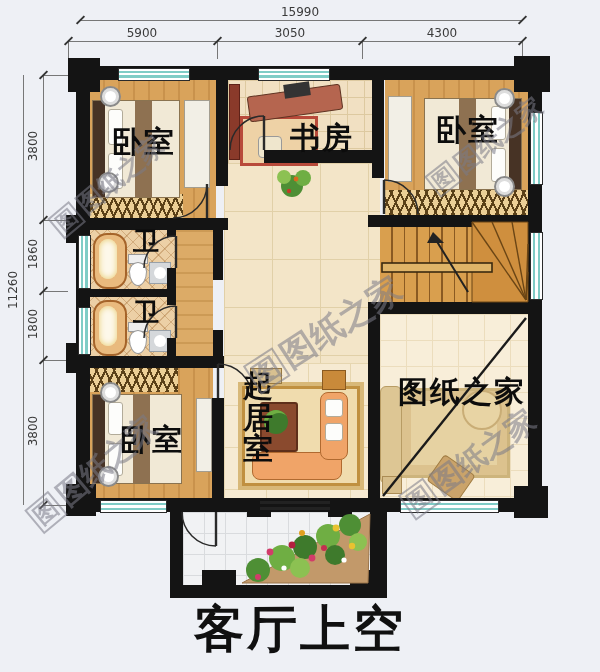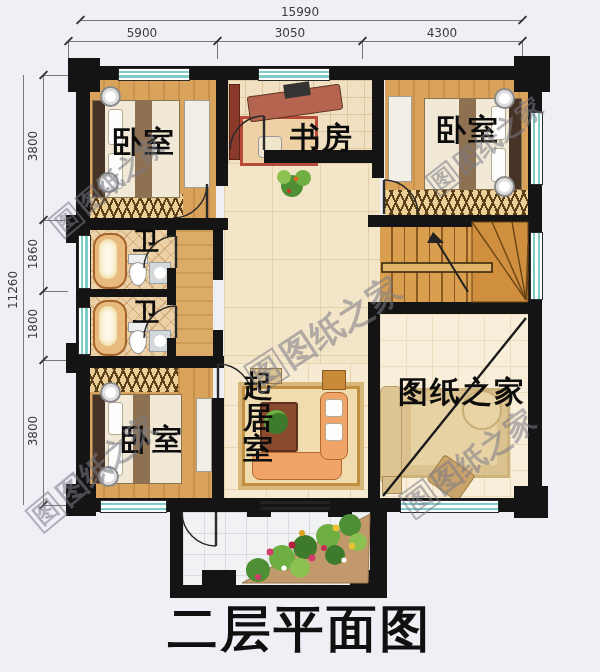--- a/index.html
+++ b/index.html
@@ -313,13 +313,13 @@
 </div>
 <div class="wm" style="left:16px;top:452px;font-size:30px;transform:rotate(-40deg);">
   <span class="logo">图</span>
     <span>图纸之家</span>
 </div>
 <div class="wm" style="left:392px;top:442px;font-size:30px;transform:rotate(-36deg);">
   <span class="logo">图</span>
     <span>图纸之家</span>
 </div>
 
-<div class="title">二层平面图</div>
+<div class="title">客厅上空</div>
 
 </body></html>

